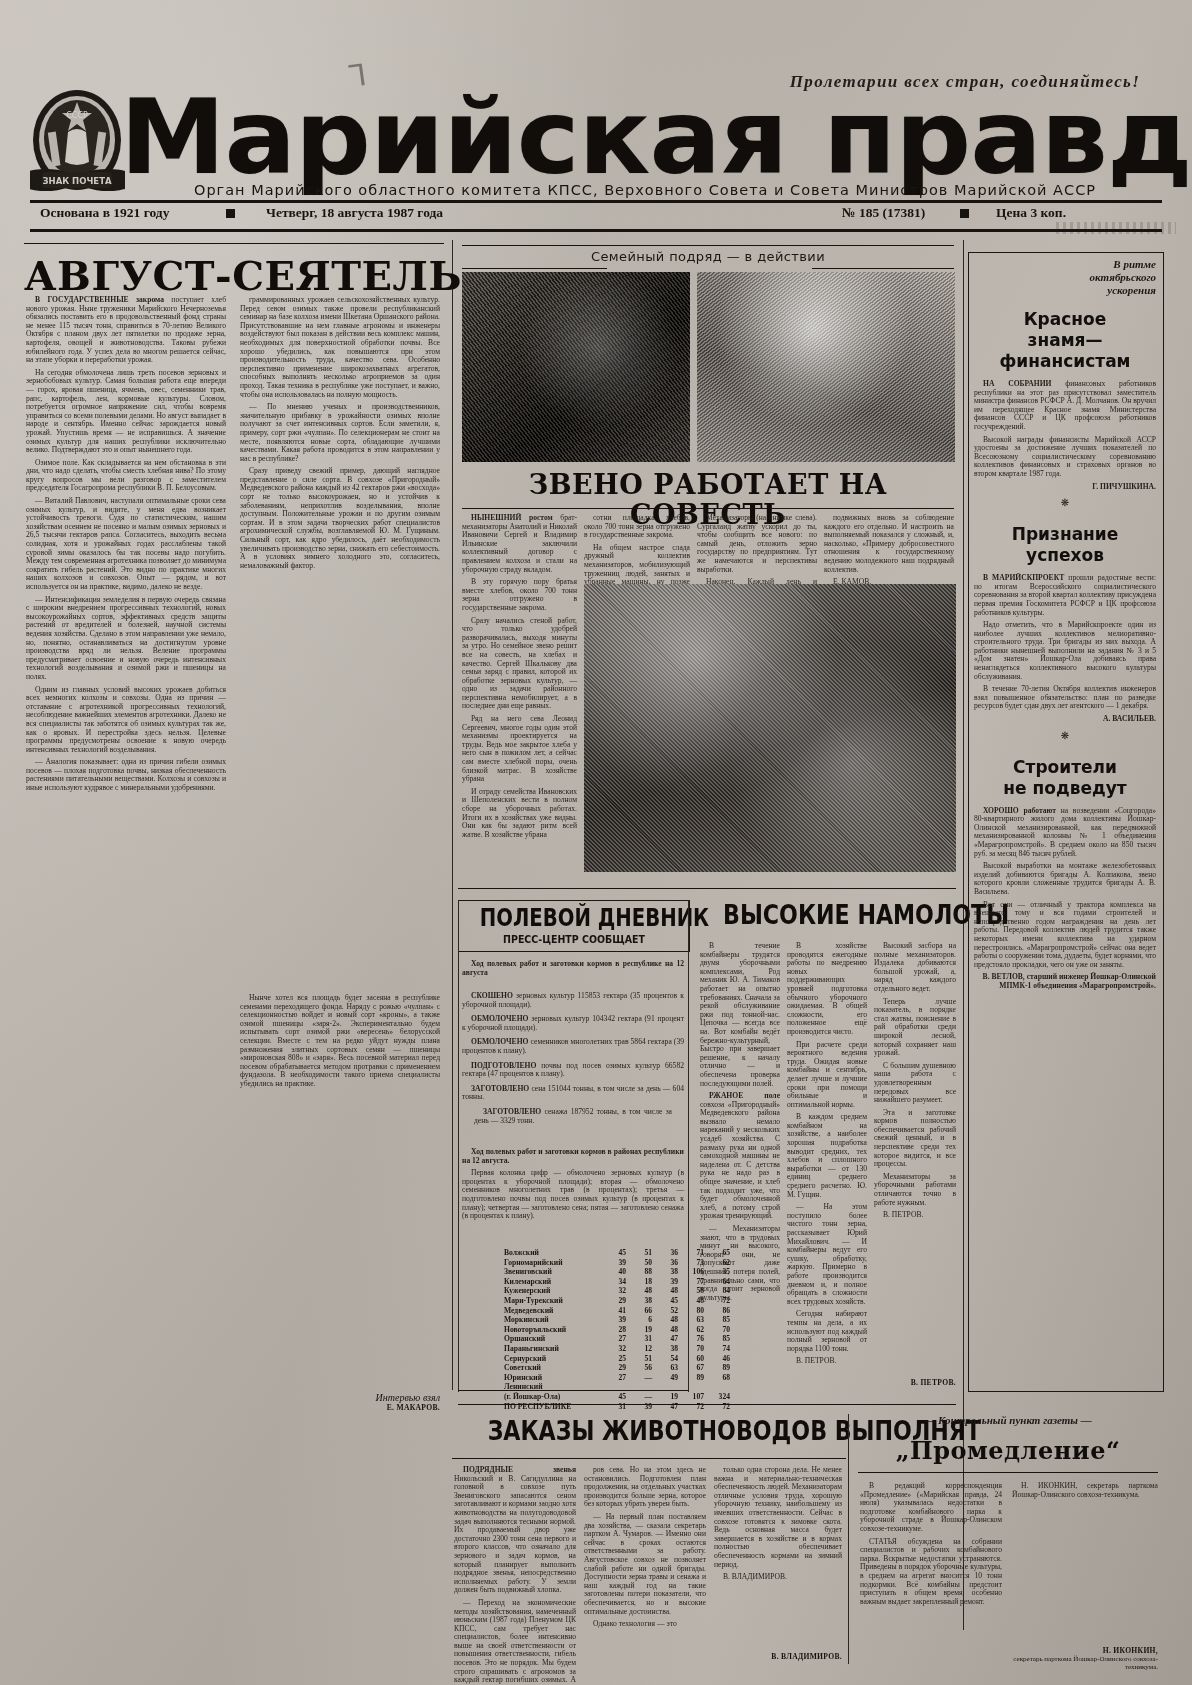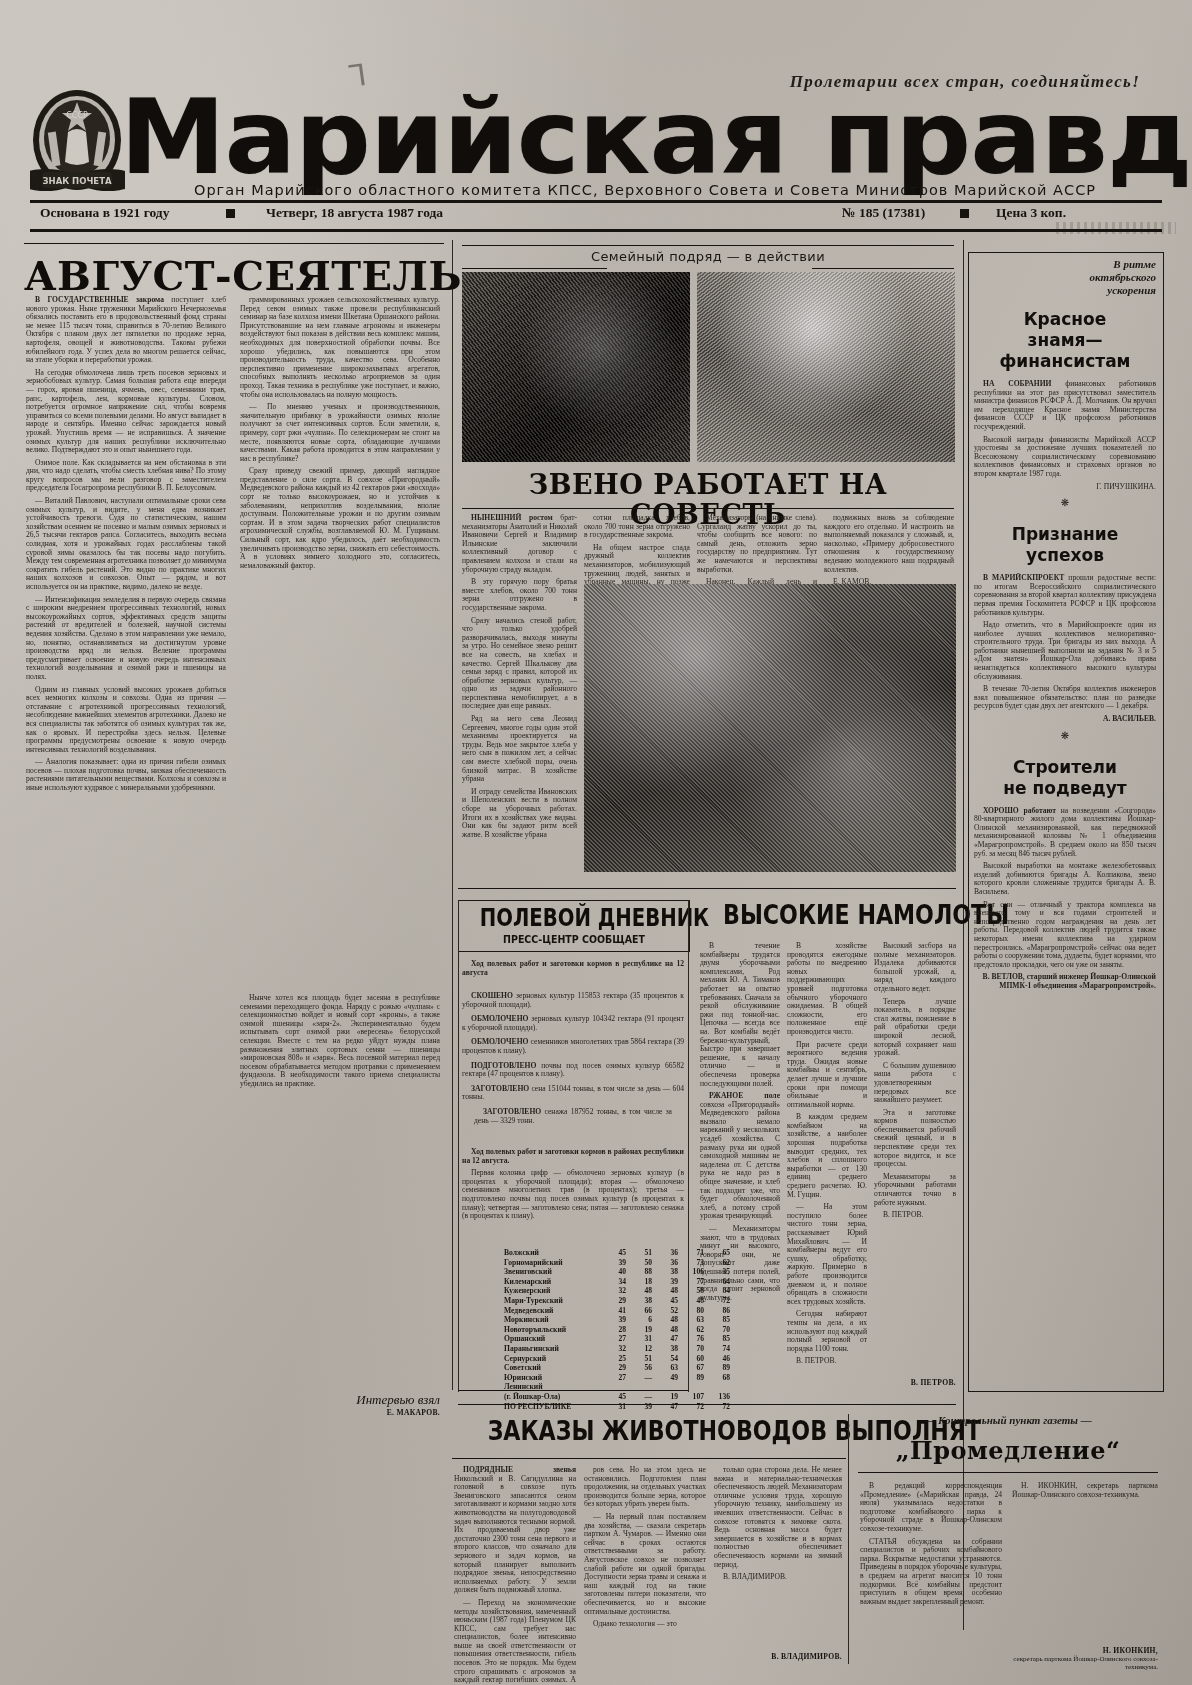--- a/index.html
+++ b/index.html
@@ -243,21 +243,21 @@
   <div id="lead-col-2" class="col-text blur" style="position:absolute;left:240px;top:296px;width:200px;height:690px;">
       <p>граммированных урожаев сельскохозяйственных культур. Перед севом озимых также провели республиканский семинар на базе колхоза имени Шкетана Оршанского района. Присутствовавшие на нем главные агрономы и инженеры воздействуют был показан в действии весь комплекс машин, необходимых для поверхностной обработки почвы. Все хорошо убедились, как повышаются при этом производительность труда, качество сева. Особенно перспективно применение широкозахватных агрегатов, способных выполнять несколько агроприемов за один проход. Такая техника в республике уже поступает, и важно, чтобы она использовалась на полную мощность.</p>
       <p>— По мнению ученых и производственников, значительную прибавку в урожайности озимых вполне получают за счет интенсивных сортов. Если заметили, я, примеру, сорт ржи «чулпан». По селекционерам не стоит на месте, появляются новые сорта, обладающие лучшими качествами. Какая работа проводится в этом направлении у нас в республике?</p>
       <p>Сразу приведу свежий пример, дающий наглядное представление о силе сорта. В совхозе «Пригородный» Медведевского района каждый из 42 гектаров ржи «восхода» сорт не только высокоурожаен, но и устойчив к заболеваниям, неприхотлив возделывания, вполне доступным. Положительные урожаи и по другим озимым сортам. И в этом задача творческих работ специалистов агрохимической службы, возглавляемой Ю. М. Гущиным. Сильный сорт, как ядро убедилось, даёт необходимость увеличивать производство зерна, снижать его себестоимость. А в условиях зимнего холодного это, согласитесь, немаловажный фактор.</p>
     </div>
   <div id="lead-col-2b" class="col-text blur" style="position:absolute;left:240px;top:994px;width:200px;height:392px;">
       <p>Нынче хотел вся площадь будет засеяна в республике семенами переходящего фонда. Наряду с рожью «чулпан» с селекционностью войдет и новый сорт «кроны», а также озимой пшеницы «заря-2». Экспериментально будем испытывать сорт озимой ржи «вересень» белорусской селекции. Вместе с тем на редко уйдут нужды плана размножения элитных сортовых семян — пшеницы «мироновская 808» и «заря». Весь посевной материал перед посевом обрабатывается методом протравки с применением фундазола. В необходимости такого приема специалисты убедились на практике.</p>
     </div>
 
   <div style="position:absolute;left:240px;top:1392px;width:200px;">
-    <div style="font-family:'Liberation Serif',serif;font-size:13px;text-align:right;font-style:italic;">Интервью взял</div>
+    <div style="font-family:'Liberation Serif',serif;font-size:10px;text-align:right;font-style:italic;">Интервью взял</div>
     <div class="rightSig">Е. МАКАРОВ.</div>
   </div>
 
   <div class="rule rule-thin" style="left:462px;top:245px;width:492px;"></div>
   <div class="kicker" style="position:absolute;left:462px;top:249px;width:492px;">Семейный подряд — в действии</div>
   <div class="rule rule-thin" style="left:462px;top:268px;width:145px;"></div>
   <div class="rule rule-thin" style="left:812px;top:268px;width:142px;"></div>
 
   <div class="photo dark" style="left:462px;top:272px;width:228px;height:190px;">
       <div class="ph-inner"></div>
@@ -442,21 +442,21 @@
             <td class="num"></td>
             <td class="num"></td>
             <td class="num"></td>
           </tr>
           <tr>
             <td class="name">(г. Йошкар-Ола)</td>
             <td class="num">45</td>
             <td class="num">—</td>
             <td class="num">19</td>
             <td class="num">107</td>
-            <td class="num">136</td>
+            <td class="num">324</td>
           </tr>
           <tr>
             <td class="name">ПО РЕСПУБЛИКЕ</td>
             <td class="num">31</td>
             <td class="num">39</td>
             <td class="num">47</td>
             <td class="num">72</td>
             <td class="num">72</td>
           </tr>
         </tbody>
@@ -536,21 +536,21 @@
       <div style="margin-bottom: 16px;">
         <div class="sideKicker" style="margin-bottom: 12px; white-space: pre-line;">В ритме
 октябрьского
 ускорения</div>
         <div class="sideHead" style="font-size: 17px; line-height: 21px; margin-bottom: 8px; white-space: pre-line;">Красное
 знамя—
 финансистам</div>
         <div class="col-text blur">
           <p><span class="leadin">НА СОБРАНИИ </span>финансовых работников республики на этот раз присутствовал заместитель министра финансов РСФСР А. Д. Молчанов. Он вручил им переходящее Красное знамя Министерства финансов СССР и ЦК профсоюза работников госучреждений.</p>
           <p>Высокой награды финансисты Марийской АССР удостоены за достижение лучших показателей по Всесоюзному социалистическому соревнованию коллективов финансовых и страховых органов во втором квартале 1987 года.</p>
-          <p style="text-align: right; font-weight: 400; text-indent: 0px;">Г. ПИЧУШКИНА.</p>
+          <p style="text-align: right; font-weight: 700; text-indent: 0px;">Г. ПИЧУШКИНА.</p>
         </div>
         <div style="text-align: center; font-size: 10px; margin: 6px 0px 10px; color: rgb(28, 24, 19);">❋</div>
       </div>
       <div style="margin-bottom: 16px;">
         <div class="sideHead" style="font-size: 17px; line-height: 21px; margin-bottom: 8px; white-space: pre-line;">Признание
 успехов</div>
         <div class="col-text blur">
           <p><span class="leadin">В МАРИЙСКПРОЕКТ </span>прошли радостные вести: по итогам Всероссийского социалистического соревнования за второй квартал коллективу присуждена первая премия Госкомитета РСФСР и ЦК профсоюза работников культуры.</p>
           <p>Надо отметить, что в Марийскпроекте один из наиболее лучших коллективов мелиоративно-строительного труда. Три бригады из них выхода. А работники нынешней выполнили на задания № 3 и 5 «Дом знатен» Йошкар-Ола добиваясь права ненаглядеться коллективного высокого культуры обслуживания.</p>
           <p>В течение 70-летия Октября коллектив инженеров взял повышенное обязательство: план по разведке ресурсов будет сдан двух лет агентского — 1 декабря.</p>

